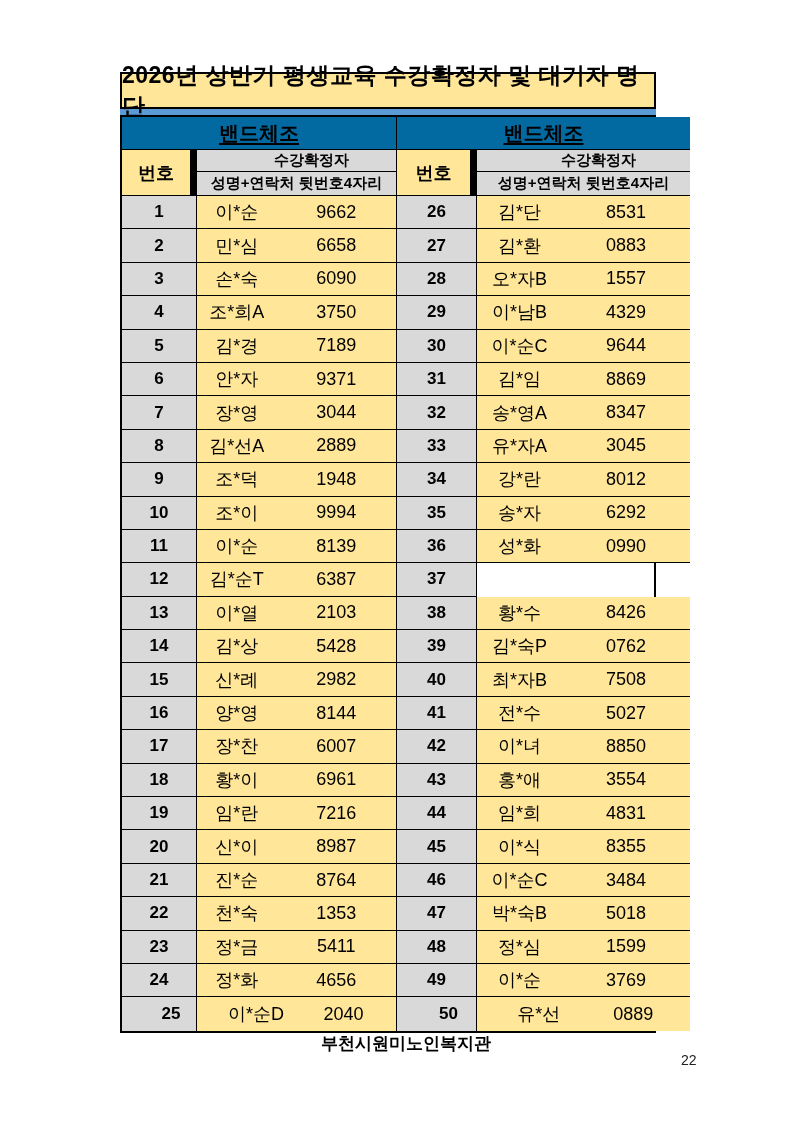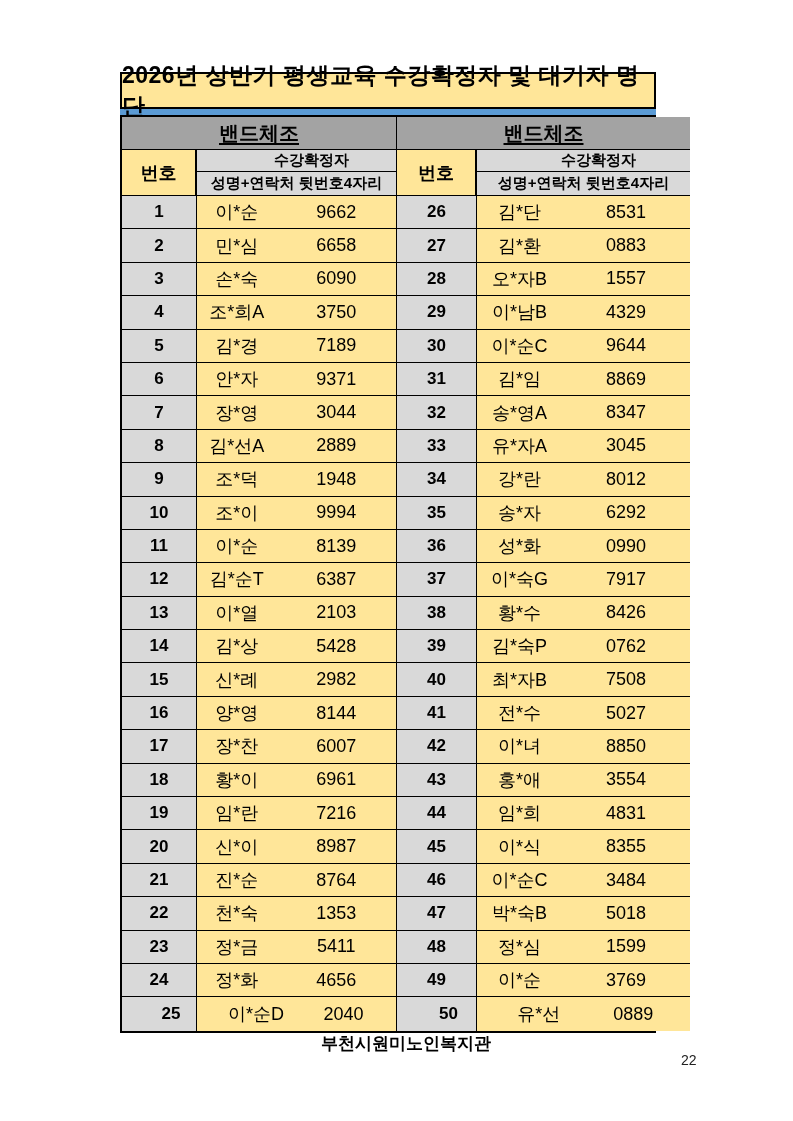--- a/index.html
+++ b/index.html
@@ -12,33 +12,33 @@
   .title-bar {
     box-sizing:border-box; height:37px; background:#FFE699;
     border:2px solid #000; display:flex; align-items:center; justify-content:center;
     font-size:23px; font-weight:bold; letter-spacing:0.5px;
   }
   .blue-line { height:6px; background:#5B9BD5; }
   .main-table { box-sizing:border-box; border:2px solid #000; background:#fff; }
   .band-row { display:grid; grid-template-columns:275px 293px; height:33px; }
   .band-cell {
     box-sizing:border-box; display:flex; align-items:center; justify-content:center;
-    border-bottom:1px solid #000; background:#a3a3a3;
+    border-bottom:1px solid #000; background:#0369a1;
   }
   .band-cell.first { border-right:1px solid #000; }
   .band-label {
     font-size:20px; font-weight:bold; text-decoration:underline;
     text-underline-offset:3px; text-decoration-thickness:2px;
   }
   .header-grid {
     display:grid; grid-template-columns:75px 200px 80px 213px; grid-template-rows:22px 24px;
   }
   .hcell { box-sizing:border-box; display:flex; align-items:center; justify-content:center; }
   .h-no {
-    background:#FFE699; border-right:2px solid #000000; border-bottom:1px solid #000;
+    background:#FFE699; border-right:7px solid #000000; border-bottom:1px solid #000;
     font-size:18px; font-weight:bold;
   }
   .h-no.l { grid-column:1; grid-row:1/3; }
   .h-no.r { grid-column:3; grid-row:1/3; }
   .h-conf, .h-np { background:#D9D9D9; font-size:15px; font-weight:bold; }
   .h-conf { border-bottom:1px solid #000;padding-left:30px; }
   .h-np { border-bottom:1px solid #000; }
   .h-conf.l { grid-column:2; grid-row:1; border-right:1px solid #000; }
   .h-np.l  { grid-column:2; grid-row:2; border-right:1px solid #000; }
   .h-conf.r { grid-column:4; grid-row:1; }
@@ -237,24 +237,20 @@
               <div class="phone-part">0990</div>
             </div>
           </div>
           <div class="data-row">
             <div class="cell no-cell">12</div>
             <div class="cell np-cell mid">
               <div class="name-part">김*순T</div>
               <div class="phone-part">6387</div>
             </div>
             <div class="cell no-cell">37</div>
-            <div class="cell np-cell">
-              <div class="name-part">이*숙G</div>
-              <div class="phone-part">7917</div>
-            </div>
           </div>
           <div class="data-row">
             <div class="cell no-cell">13</div>
             <div class="cell np-cell mid">
               <div class="name-part">이*열</div>
               <div class="phone-part">2103</div>
             </div>
             <div class="cell no-cell">38</div>
             <div class="cell np-cell">
               <div class="name-part">황*수</div>

